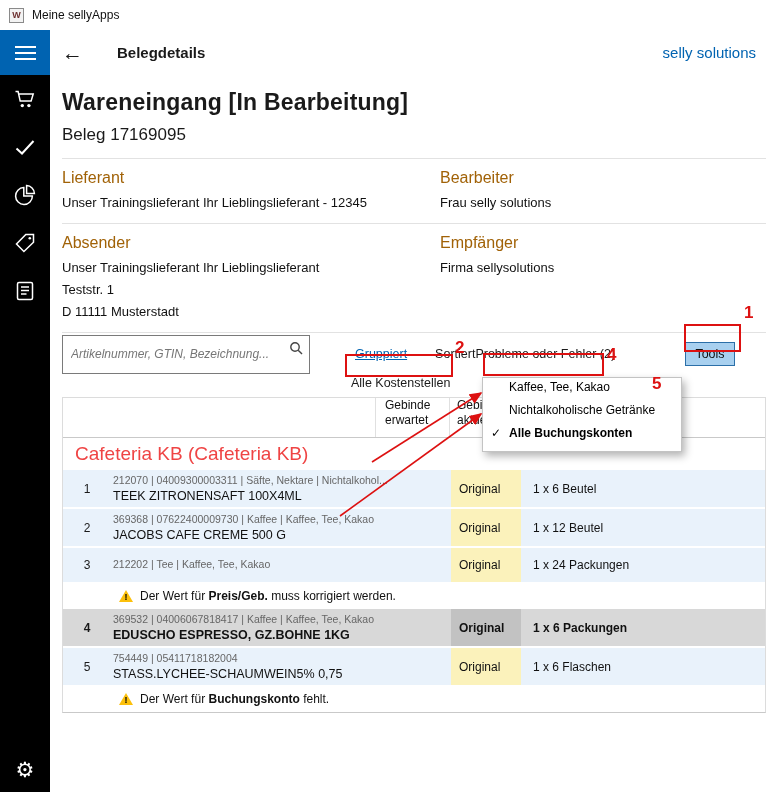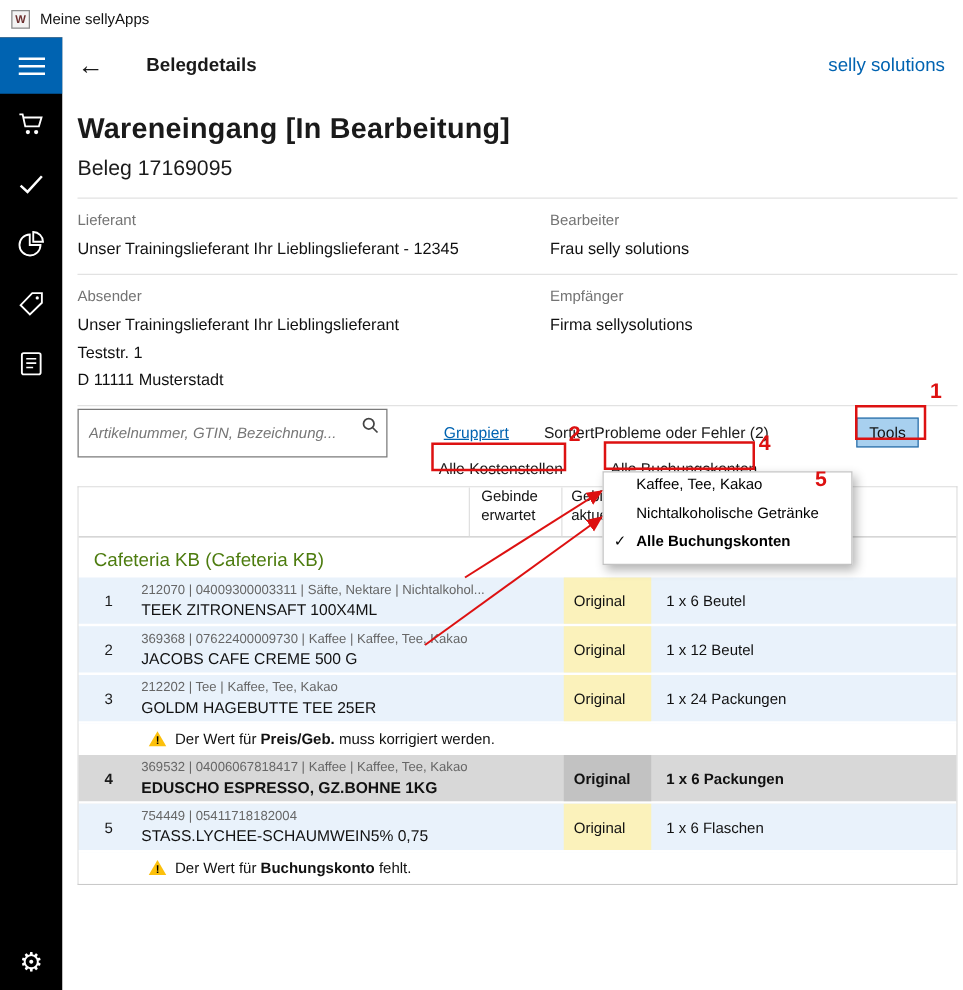--- a/index.html
+++ b/index.html
@@ -27,21 +27,21 @@
   .brand { margin-left:auto; color:#0063b1; font-size:15px; }
 
   .content { padding:0 4px 0 12px; }
   .doc-title { font-size:23px; font-weight:700; margin-top:14px; letter-spacing:.2px; }
   .doc-sub { font-size:17px; margin-top:9px; }
   hr.sep { border:none; border-top:1px solid #e2e2e2; margin-top:13px; }
 
   .field-grid { display:flex; padding:10px 0 9px 0; }
   .col-l { width:378px; padding-right:20px; }
   .col-r { flex:1; }
-  .flabel { font-size:12px; color:#737373; margin-bottom:5px; }
+  .flabel { font-size:16px; color:#a16207; margin-bottom:5px; }
   .fvalue { font-size:13px; color:#111; line-height:22px; }
 
   
   .toolbar { display:flex; align-items:center; margin-top:8px; height:26px; }
   .search-wrap { position:relative; width:248px; height:39px; }
   .search-input { width:100%; height:100%; border:1px solid #7a7a7a; padding:0 26px 0 8px; font-size:12px; font-style:italic; color:#333; font-family:"Liberation Sans","DejaVu Sans",sans-serif; }
   .search-input::placeholder { color:#767676; font-style:italic; }
   .search-ico { position:absolute; right:7px; top:6px; }
   .tab { font-size:12.5px; color:#1a1a1a; cursor:pointer; }
   .tab.active { color:#0063b1; text-decoration:underline; }
@@ -58,21 +58,21 @@
   
   .table { margin-top:3px; border:1px solid #dcdcdc; border-bottom:1px solid #c9c9c9; position:relative; }
   .thead { height:40px; border-bottom:1px solid #c9c9c9; position:relative; background:#fff; }
   .th { position:absolute; top:0; font-size:12px; line-height:15px; color:#111; }
   .th1 { left:322px; }
   .th2 { left:394px; }
   .vsep { position:absolute; top:0; bottom:0; width:1px; background:#e0e0e0; }
 
   .group-row { display:flex; align-items:flex-end; padding:0 0 5px 12px; height:32px; background:#fff; }
   .group-row.later { height:58px; }
-  .group-title { color:#4d7c0f; font-size:15px; }
+  .group-title { color:#ef4444; font-size:19px; }
 
   .row { display:flex; align-items:stretch; background:#e9f2fb; border-bottom:2px solid #fff; min-height:36px; }
   .cell-num { width:48px; display:flex; align-items:center; justify-content:center; font-size:12px; color:#1a1a1a; }
   .cell-desc { flex:1; display:flex; flex-direction:column; justify-content:center; padding:4px 6px 4px 2px; overflow:hidden; }
   .meta { font-size:10.5px; color:#666; margin-bottom:3px; white-space:nowrap; overflow:hidden; }
   .name { font-size:12.5px; color:#111; white-space:nowrap; overflow:hidden; }
   .cell-status { width:70px; display:flex;text-align:center; }
   .badge { width:100%; display:flex; align-items:center; padding-left:8px; background:#fbf2bb; font-size:12px; color:#111; }
   .cell-qty { width:244px; display:flex; align-items:center; padding-left:12px; font-size:12px; color:#111; }
 
@@ -244,21 +244,20 @@
             <div class="badge">Original</div>
           </div>
           <div class="cell-qty">1 x 12 Beutel</div>
         </div>
 
 
         <div class="row">
           <div class="cell-num">3</div>
           <div class="cell-desc">
             <div class="meta">212202 | Tee | Kaffee, Tee, Kakao</div>
-            <div class="name">GOLDM HAGEBUTTE TEE 25ER</div>
           </div>
           <div class="cell-status">
             <div class="badge">Original</div>
           </div>
           <div class="cell-qty">1 x 24 Packungen</div>
         </div>
 
         <div class="warn-row">
           <span class="warn-icon"></span>
           <span class="warn-text"><span>Der Wert für </span><b>Preis/Geb.</b><span> muss korrigiert werden.</span></span>

